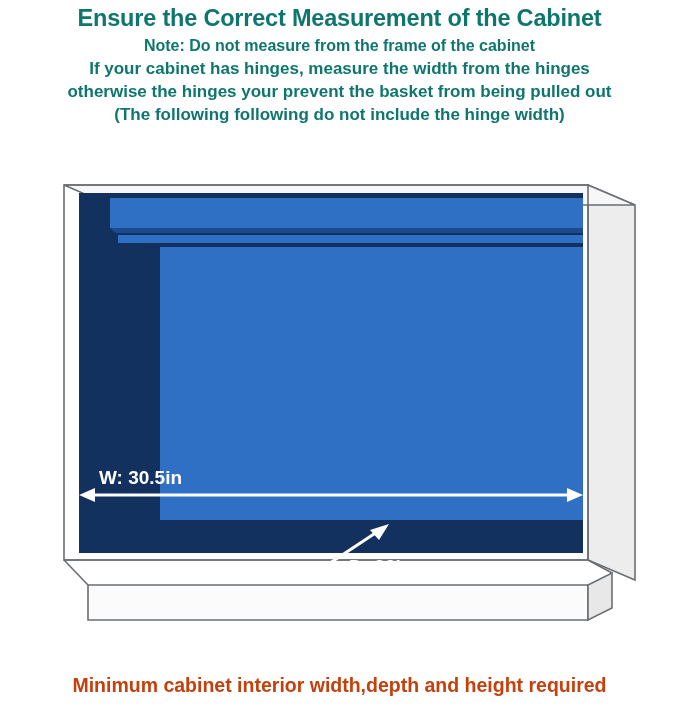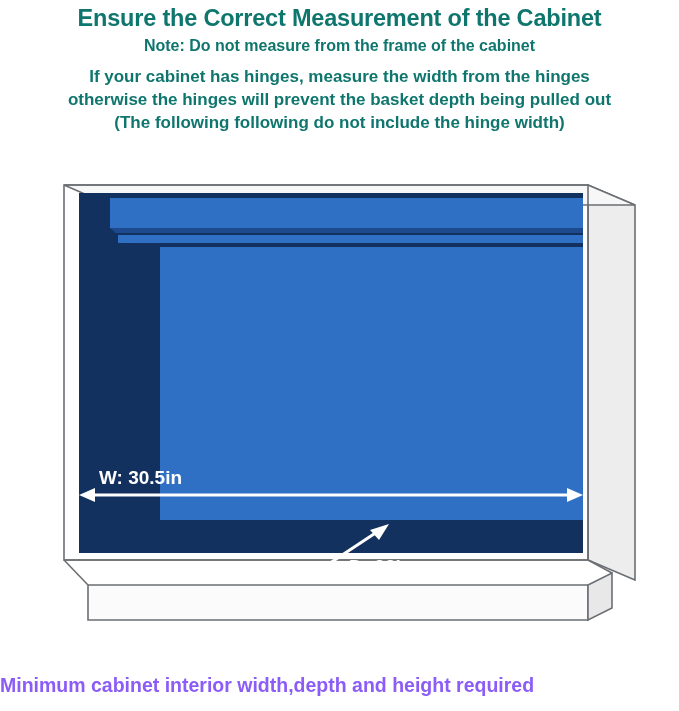--- a/index.html
+++ b/index.html
@@ -41,21 +41,21 @@
     font-size: 16px;
     font-weight: bold;
     line-height: 1.1;
     margin-top: 5px;
     white-space: nowrap;
   }
   .note {
     font-size: 17px;
     font-weight: bold;
     line-height: 1.35;
-    margin-top: 12px;
+    margin-top: 4px;
     padding: 0 14px;
   }
   .note div {
     white-space: nowrap;
   }
 
   
   .diagram {
     position: absolute;
     top: 165px;
@@ -66,22 +66,22 @@
   .diagram svg {
     display: block;
   }
 
   
   .footer {
     position: absolute;
     bottom: 14px;
     left: 0;
     width: 679px;
-    text-align: left;
-    color: #8b5cf6;
+    text-align: center;
+    color: #c2410c;
     font-size: 19.5px;
     font-weight: bold;
     white-space: nowrap;
   }
 
   .dim-label {
     font-family: "Liberation Sans", sans-serif;
     font-weight: bold;
     fill: #ffffff;
   }
@@ -89,21 +89,21 @@
 </head>
 <body>
 
 <div class="page">
 
   <div class="header">
     <div class="title">Ensure the Correct Measurement of the Cabinet</div>
     <div class="subtitle">Note: Do not measure from the frame of the cabinet</div>
     <div class="note">
       <div>If your cabinet has hinges, measure the width from the hinges</div>
-      <div>otherwise the hinges will prevent the basket depth being pulled out</div>
+      <div>otherwise the hinges your prevent the basket from being pulled out</div>
       <div>(The following following do not include the hinge width)</div>
     </div>
   </div>
 
   <div class="diagram">
     <svg width="679" height="480" viewBox="0 0 679 480" xmlns="http://www.w3.org/2000/svg">
 
       <g>
 
         <polygon points="588,20 635,40 635,415 588,395" fill="#ededed" stroke="#6b6f73" stroke-width="1.6"></polygon>

